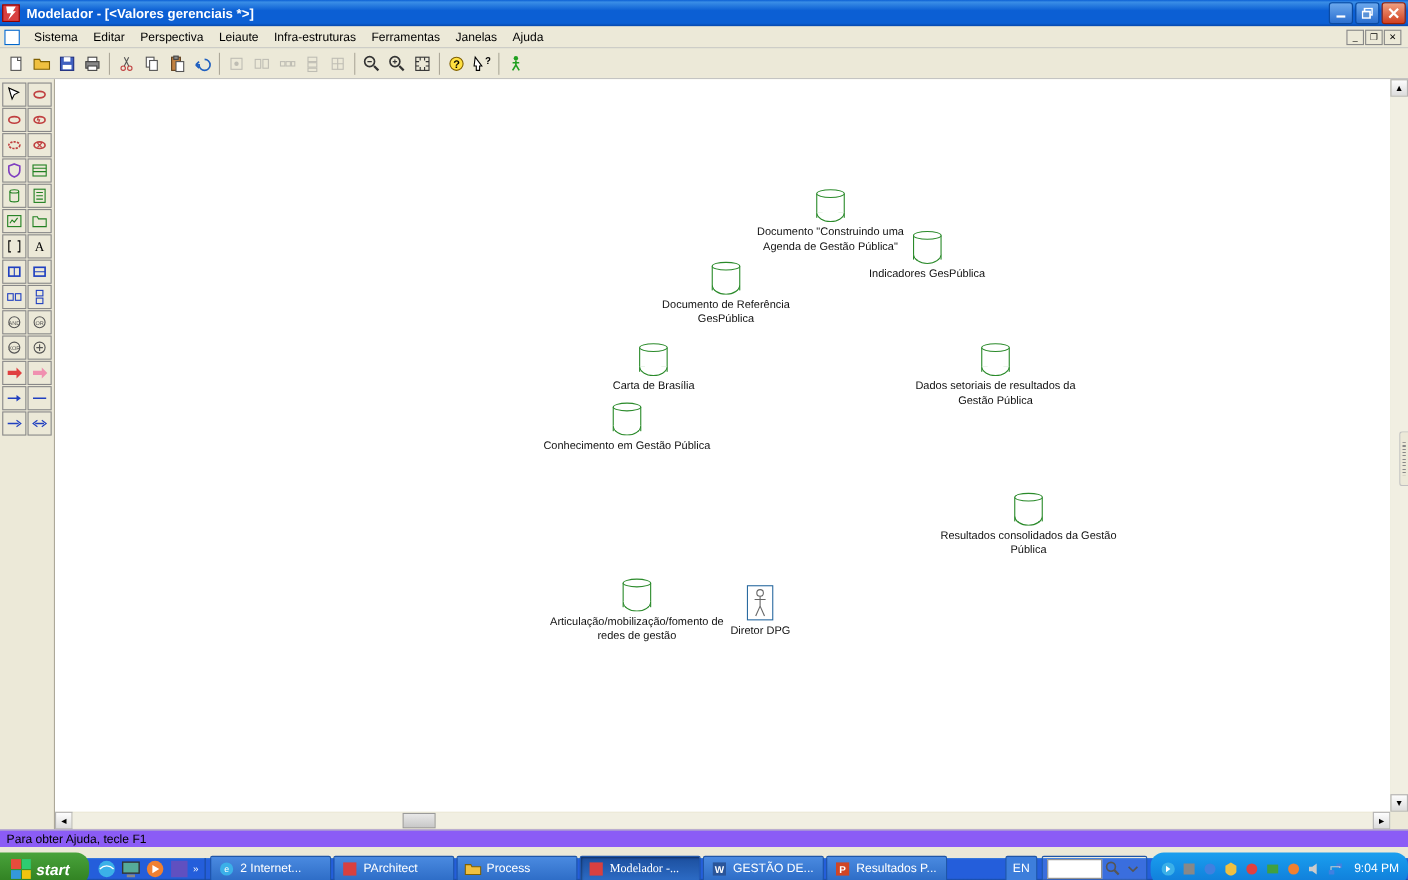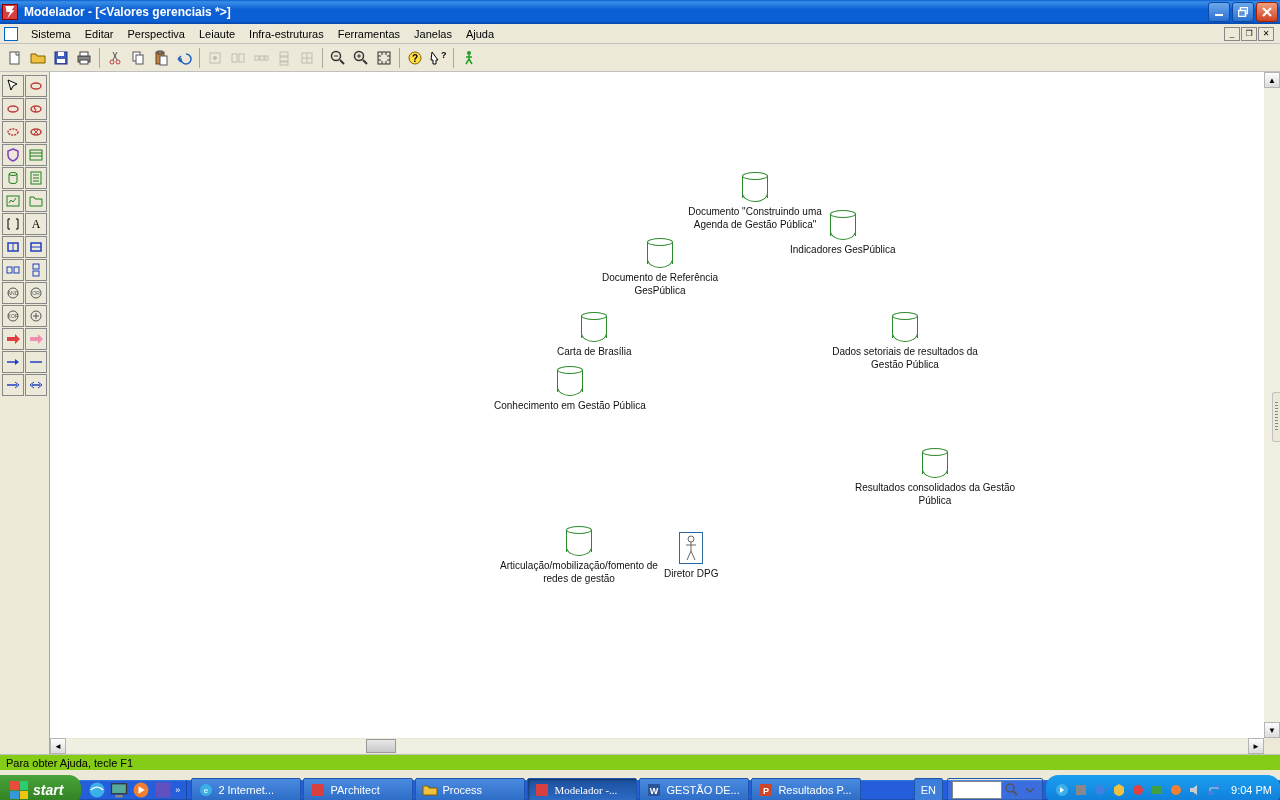--- a/index.html
+++ b/index.html
@@ -54,21 +54,21 @@
   .cyl { width:26px; height:30px; position:relative; margin-bottom:4px;}
   .cyl::before{ content:""; position:absolute; left:0; right:0; top:4px; bottom:4px; border-left:1.5px solid #2a8a2a; border-right:1.5px solid #2a8a2a; background:white;}
   .cyl::after{ content:""; position:absolute; left:0; right:0; bottom:0; height:8px; border:1.5px solid #2a8a2a; border-top:none; border-radius:0 0 50% 50%/0 0 100% 100%; background:white;}
   .cyl .top{ position:absolute; left:0; right:0; top:0; height:8px; border:1.5px solid #2a8a2a; border-radius:50%; background:white; z-index:1;}
   .node-label{ max-width:170px; line-height:1.25;}
   
   .actor-box{ width:24px; height:32px; border:1.5px solid #2a6aa0; background:white; display:flex; align-items:center; justify-content:center; margin-bottom:4px;}
   .actor-box svg{width:12px; height:26px;}
   
   
-  .statusbar { position:absolute; left:0; right:0; bottom:30px; height:16px; background:#84cc16; border-top:1px solid #c0c0c0; padding:1px 6px; font-size:11px; display:flex; align-items:center;}
+  .statusbar { position:absolute; left:0; right:0; bottom:30px; height:16px; background:#8b5cf6; border-top:1px solid #c0c0c0; padding:1px 6px; font-size:11px; display:flex; align-items:center;}
   
   
   .taskbar { position:absolute; left:0; right:0; bottom:0; height:20px; background:linear-gradient(to bottom,#3a81dd 0%,#245edb 8%,#245edb 92%,#174a9e 100%); display:flex; align-items:center; color:white; font-size:11px;}
   .startbtn { height:30px; padding:0 18px 0 10px; background:linear-gradient(to bottom,#49a33b 0%,#2e7d1f 100%); border-radius:0 12px 12px 0; display:flex; align-items:center; font-weight:bold; font-style:italic; font-size:14px; gap:5px; cursor:pointer;}
   .startbtn .winlogo{width:18px;height:18px;display:grid;grid-template-columns:1fr 1fr;grid-template-rows:1fr 1fr;gap:1px;}
   .winlogo span:nth-child(1){background:#e74c3c;} .winlogo span:nth-child(2){background:#2ecc71;} .winlogo span:nth-child(3){background:#3498db;} .winlogo span:nth-child(4){background:#f1c40f;}
   .ql { display:flex; padding:0 6px; gap:2px; align-items:center; border-right:1px solid #1a4a9e; height:100%;}
   .ql .qbtn{width:20px; height:22px; display:flex; align-items:center; justify-content:center; cursor:pointer; border-radius:2px;}
   .ql .chev{color:white; font-size:9px;}
   .tasks{ flex:1; display:flex; gap:2px; padding:2px 4px; height:100%; align-items:center;}

